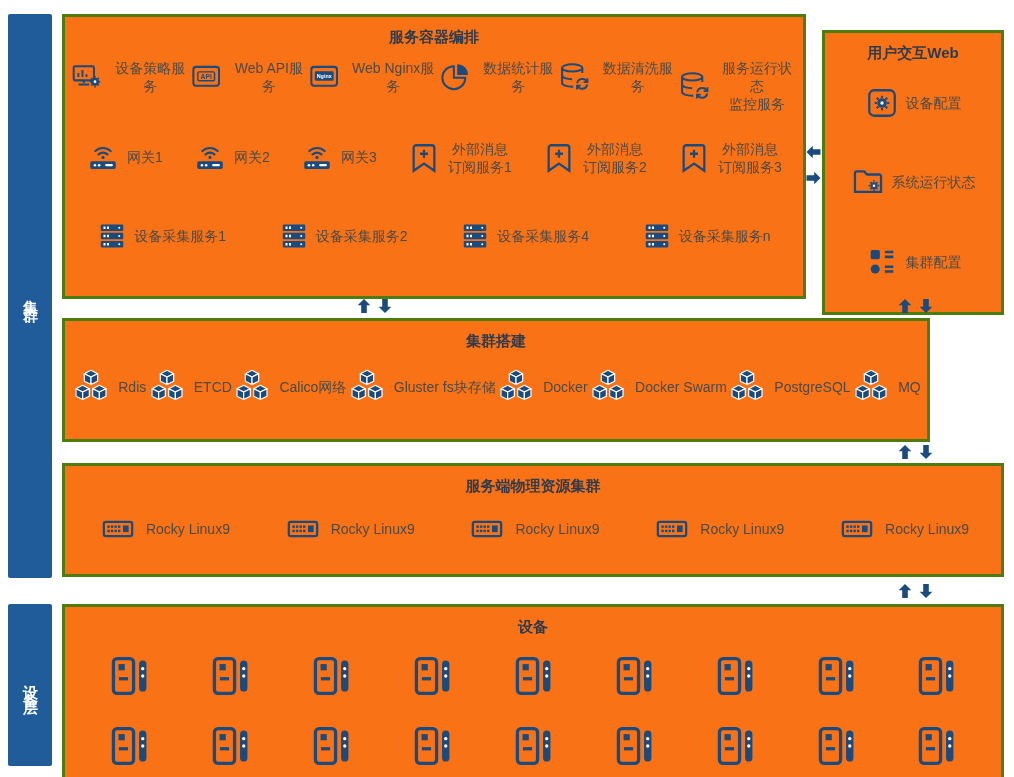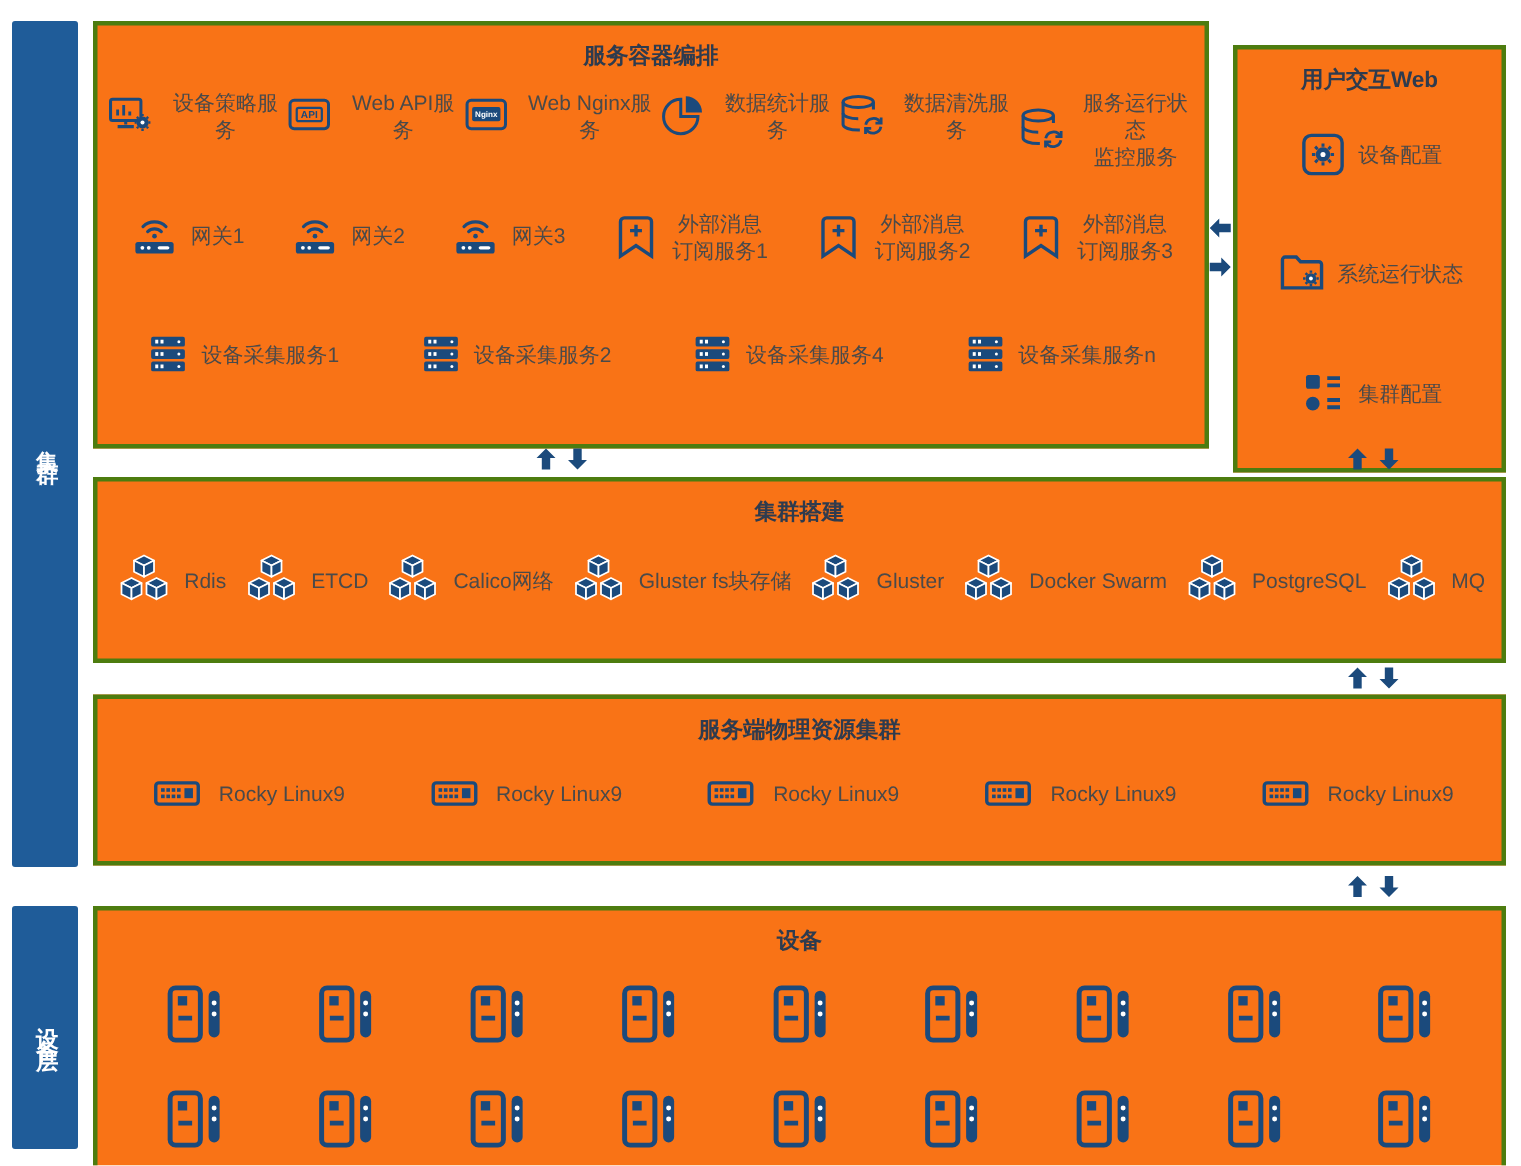--- a/index.html
+++ b/index.html
@@ -16,21 +16,21 @@
     font-size:15px; font-weight:bold; letter-spacing:8px; border-radius:2px;
   }
   #vbar-cluster { top:14px; height:564px; }
   #vbar-device  { top:604px; height:162px; }
   
   .box {
     position:absolute; background:#f97316; border:3px solid #4d7c0f;
   }
   #box-orch     { left:62px;  top:14px;  width:744px; height:285px; }
   #box-web      { left:822px; top:14px;  width:182px; height:285px;margin-top:16px; }
-  #box-setup    { left:62px;  top:318px; width:942px; height:124px; }
+  #box-setup    { left:62px;  top:318px; width:868px; height:124px; }
   #box-physical { left:62px;  top:463px; width:942px; height:114px; }
   #box-devices  { left:62px;  top:604px; width:942px; height:182px; }
   .box-title {
     text-align:center; font-size:15px; font-weight:bold; color:#2e3b4e;
     padding-top:11px; height:36px;
   }
   .rows { display:flex; flex-direction:column; height:calc(100% - 36px); }
   .row  { flex:1; display:flex; justify-content:space-around; align-items:flex-start; padding:6px 6px 0 6px; }
   .item { display:flex; flex-direction:row; align-items:center; gap:7px; min-width:60px; }
   .lbl  { font-size:14px; color:#4a4a4a; text-align:center; white-space:pre-line; line-height:1.3; }
@@ -348,21 +348,21 @@
         <div class="item">
           <svg class="ic ic-lg">
               <use href="#sym-cubes"></use>
             </svg>
           <div class="lbl">Gluster fs块存储</div>
         </div>
         <div class="item">
           <svg class="ic ic-lg">
               <use href="#sym-cubes"></use>
             </svg>
-          <div class="lbl">Gluster</div>
+          <div class="lbl">Docker</div>
         </div>
         <div class="item">
           <svg class="ic ic-lg">
               <use href="#sym-cubes"></use>
             </svg>
           <div class="lbl">Docker Swarm</div>
         </div>
         <div class="item">
           <svg class="ic ic-lg">
               <use href="#sym-cubes"></use>

